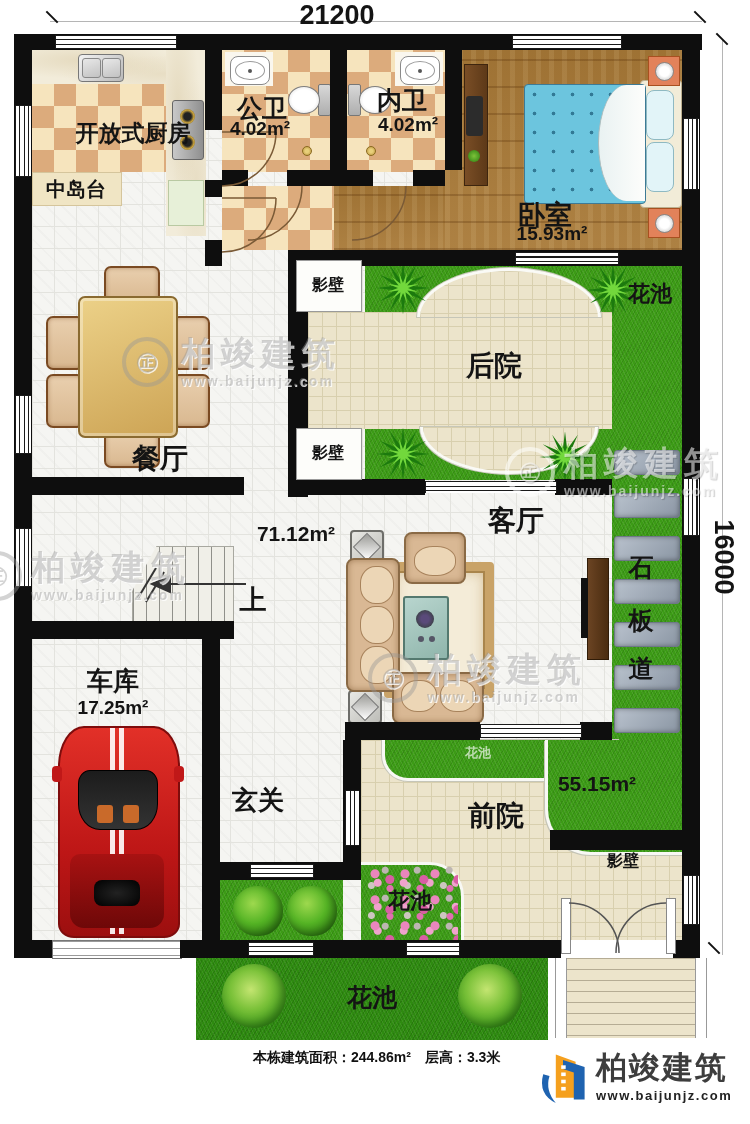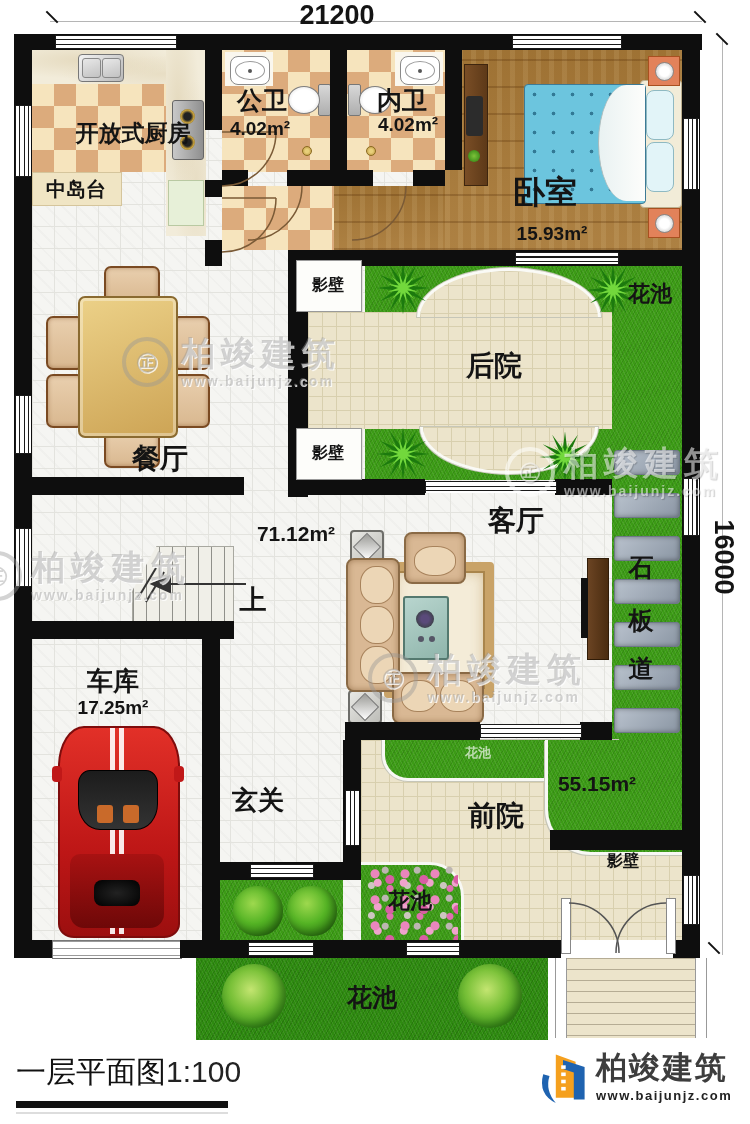--- a/index.html
+++ b/index.html
@@ -314,25 +314,25 @@
   <div class="wm gray" style="left:368px;top:652px;">
     <div class="ic">㊣</div>
     <div>
         <div class="nm">柏竣建筑</div>
          <div class="st">www.baijunjz.com</div>
       </div>
   </div>
 
   <div class="lbl" style="left:133px;top:133px;font-size:23px;">开放式厨房</div>
   <div class="lbl" style="left:76px;top:189px;font-size:20px;">中岛台</div>
-  <div class="lbl" style="left:262px;top:100px;font-size:25px;">公卫</div>
+  <div class="lbl" style="left:262px;top:108px;font-size:25px;">公卫</div>
   <div class="lbl" style="left:260px;top:128px;font-size:19px;">4.02m²</div>
   <div class="lbl" style="left:402px;top:100px;font-size:25px;">内卫</div>
   <div class="lbl" style="left:408px;top:124px;font-size:19px;">4.02m²</div>
-  <div class="lbl" style="left:545px;top:192px;font-size:32px;">卧室</div>
+  <div class="lbl" style="left:545px;top:215px;font-size:27px;">卧室</div>
   <div class="lbl" style="left:552px;top:233px;font-size:19px;">15.93m²</div>
   <div class="lbl" style="left:328px;top:285px;font-size:16px;">影壁</div>
   <div class="lbl" style="left:328px;top:453px;font-size:16px;">影壁</div>
   <div class="lbl" style="left:650px;top:294px;font-size:22px;">花池</div>
   <div class="lbl" style="left:494px;top:366px;font-size:28px;">后院</div>
   <div class="lbl" style="left:160px;top:459px;font-size:28px;">餐厅</div>
   <div class="lbl" style="left:516px;top:521px;font-size:28px;">客厅</div>
   <div class="lbl" style="left:296px;top:533px;font-size:21px;">71.12m²</div>
   <div class="lbl" style="left:641px;top:567px;font-size:25px;">石</div>
   <div class="lbl" style="left:641px;top:620px;font-size:25px;">板</div>
@@ -341,26 +341,22 @@
   <div class="lbl" style="left:113px;top:681px;font-size:26px;">车库</div>
   <div class="lbl" style="left:113px;top:707px;font-size:19px;">17.25m²</div>
   <div class="lbl" style="left:258px;top:800px;font-size:26px;">玄关</div>
   <div class="lbl" style="left:478px;top:752px;font-size:13px;color:rgba(255,255,255,.65);">花池</div>
   <div class="lbl" style="left:597px;top:783px;font-size:21px;">55.15m²</div>
   <div class="lbl" style="left:496px;top:816px;font-size:28px;">前院</div>
   <div class="lbl" style="left:623px;top:861px;font-size:16px;">影壁</div>
   <div class="lbl" style="left:410px;top:901px;font-size:22px;">花池</div>
   <div class="lbl" style="left:372px;top:997px;font-size:25px;">花池</div>
 
-  <div class="abs" style="left:16px;top:1052px;">
-    <span style="font-size:30px;color:#111;">一层平面图</span><span style="font-size:30px;color:#222;">1:100</span>
-    <div style="width:212px;height:7px;background:#111;margin-top:8px;"></div>
-    <div style="width:212px;height:2px;background:#ddd;margin-top:4px;"></div>
-  </div>
   <div class="abs footer-stats" style="left:253px;top:1046px;">
+    <div>本栋建筑面积：244.86m²　层高：3.3米</div>
   </div>
   <div class="abs" style="left:536px;top:1046px;display:flex;align-items:center;gap:6px;">
     <svg width="54" height="62" viewBox="0 0 60 66">
       <path fill="#f5a01e" d="M22 8 L44 16 V56 H22 Z"></path>
       <path fill="#1f63b0" d="M30 14 L54 22 V58 H42 V28 L30 24 Z"></path>
       <path fill="#1f63b0" d="M8 30 Q2 52 22 62 Q10 48 15 32 Z"></path>
       <g fill="#fff">
           <rect x="28" y="20" width="5" height="4"></rect>
           <rect x="28" y="28" width="5" height="4"></rect>
           <rect x="28" y="36" width="5" height="4"></rect>

